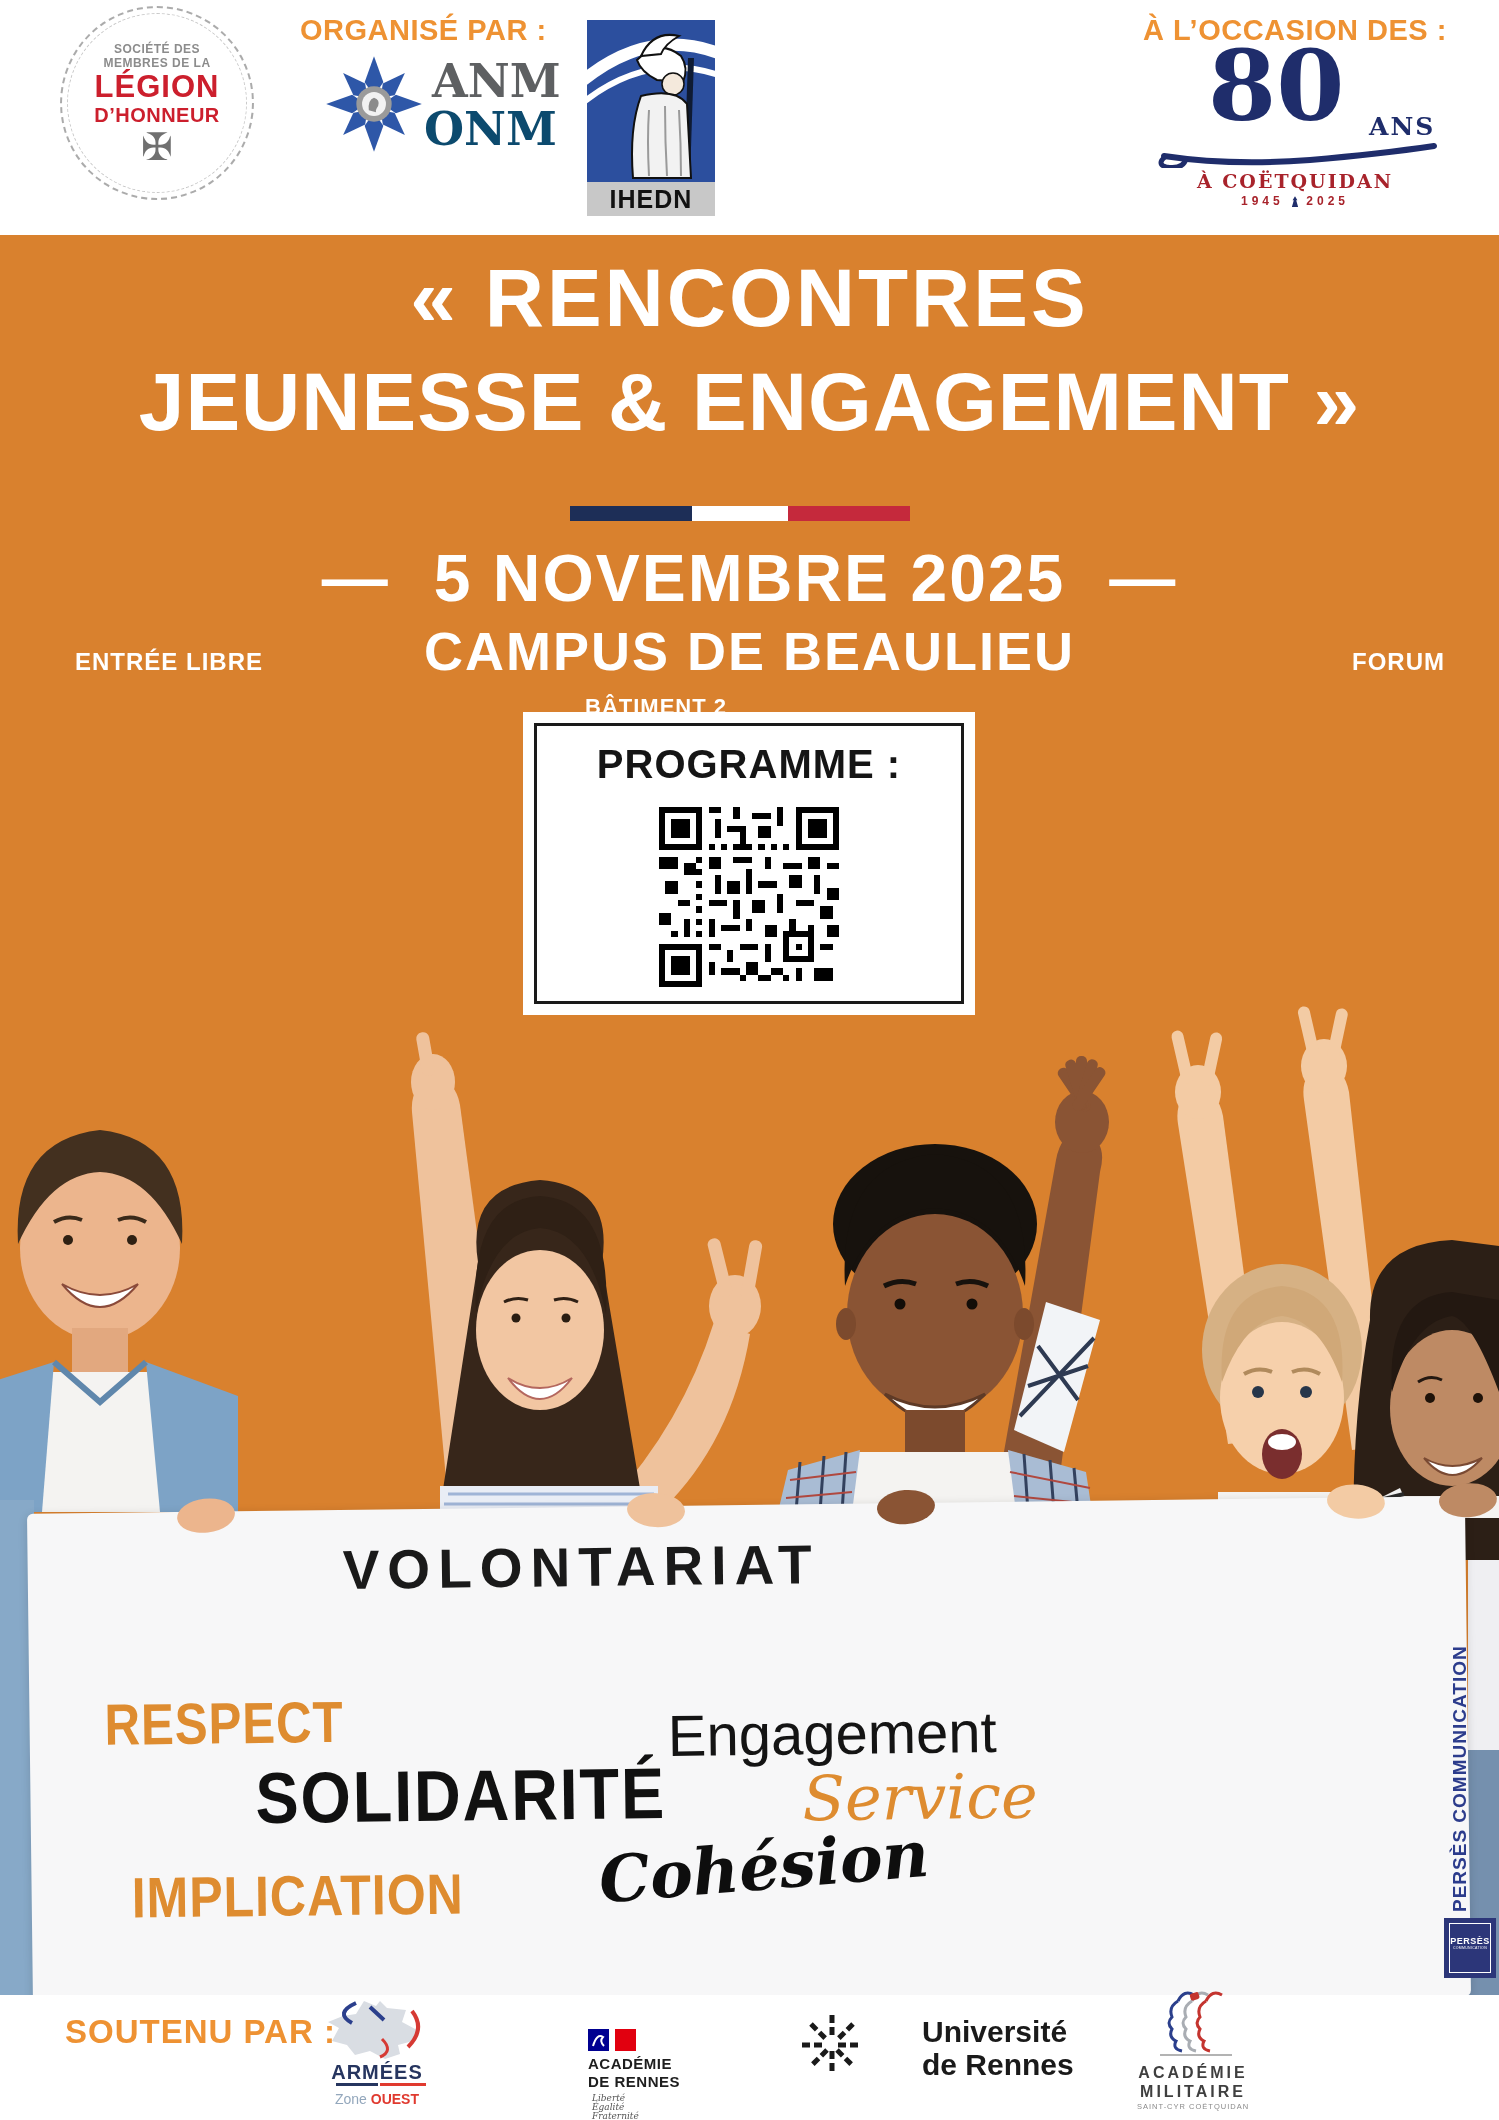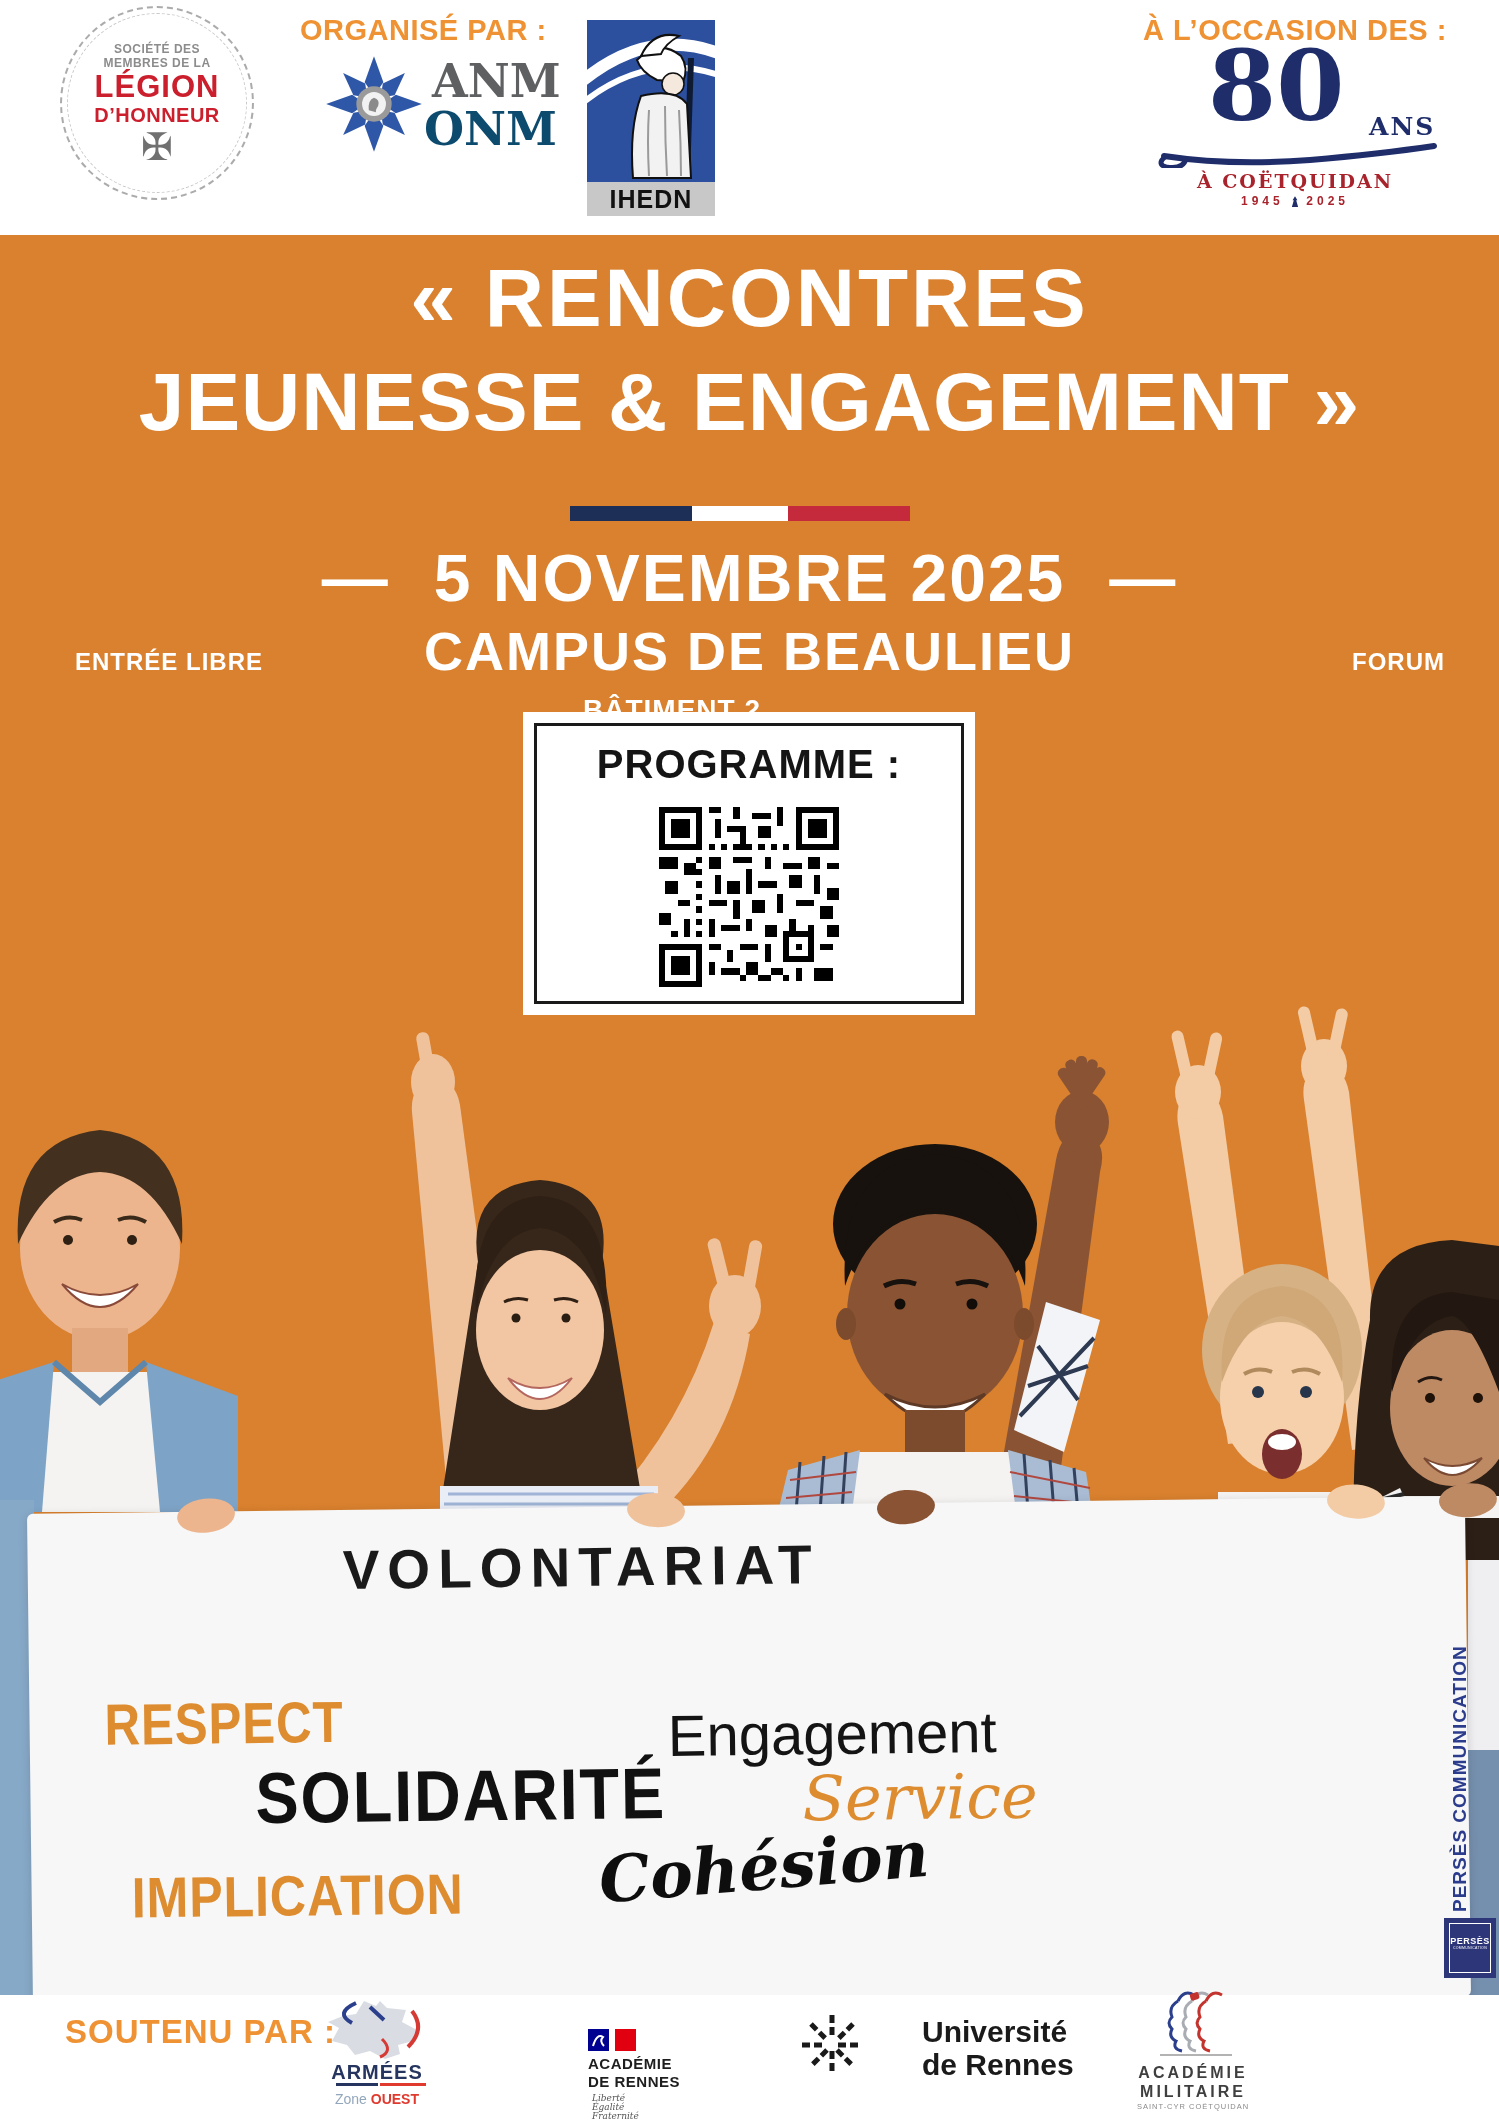--- a/index.html
+++ b/index.html
@@ -148,21 +148,21 @@
   <div class="abs" style="left:570px;top:506px;width:360px;">
     <span class="flagseg" style="width:122px;background:#1D2E57;"></span><span class="flagseg" style="width:96px;background:#FFFFFF;"></span><span class="flagseg" style="width:122px;background:#C5293C;"></span>
   </div>
 
   <div class="abs daterow" style="top:540px;">
     <span>—</span><span class="gap"></span><span>5 NOVEMBRE 2025</span><span class="gap"></span><span>—</span>
   </div>
 
   <div class="abs whero" style="left:75px;top:648px;font-size:24px;letter-spacing:1px;">ENTRÉE LIBRE</div>
   <div class="abs whero" style="left:0;top:620px;width:1499px;text-align:center;font-size:54px;letter-spacing:2px;">CAMPUS DE BEAULIEU</div>
-  <div class="abs whero" style="left:0;top:694px;width:1312px;text-align:center;font-size:28px;letter-spacing:1px;margin-left:16px;">BÂTIMENT 2</div>
+  <div class="abs whero" style="left:0;top:694px;width:1312px;text-align:center;font-size:22px;letter-spacing:1px;">BÂTIMENT 2</div>
   <div class="abs whero" style="left:1352px;top:648px;font-size:24px;letter-spacing:1px;">FORUM</div>
 
   <div class="abs" id="progbox">
     <div class="inner"></div>
     <div id="prog-label">PROGRAMME :</div>
     <svg id="qr" viewBox="0 0 29 29" shape-rendering="crispEdges">
       <rect x="0" y="0" width="29" height="29" fill="#FFF"></rect>
       <g fill="#000">
         <rect x="0" y="0" width="7" height="7"></rect>
           <rect x="22" y="0" width="7" height="7"></rect>

